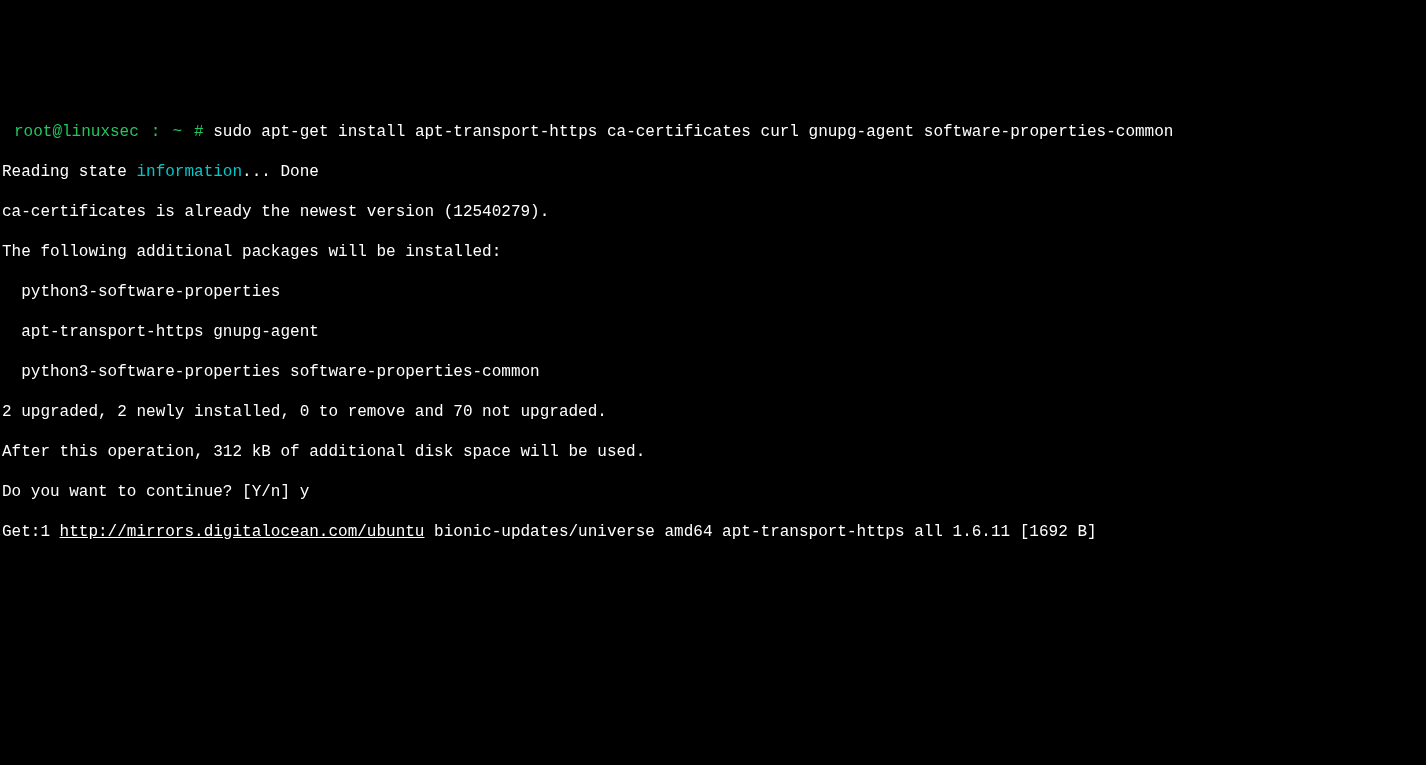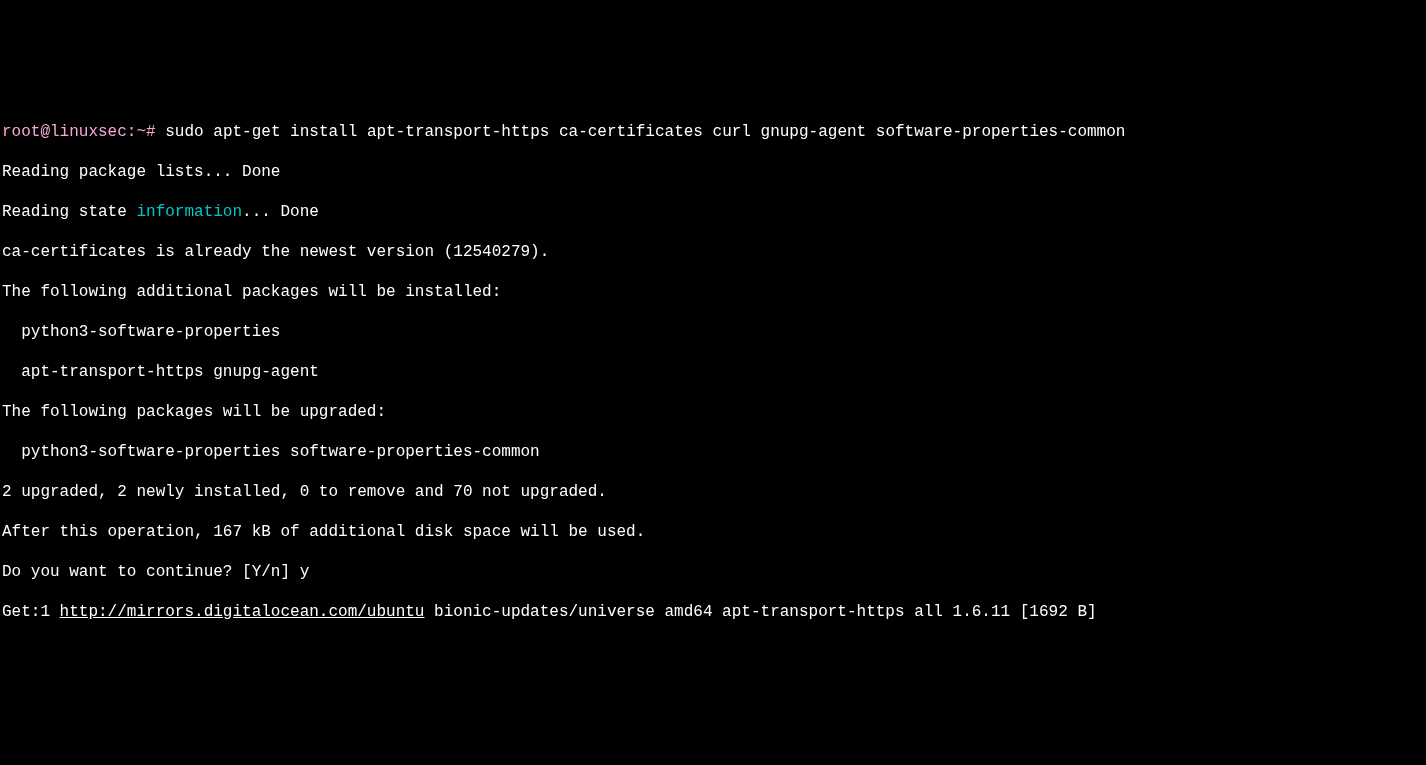--- a/index.html
+++ b/index.html
@@ -12,41 +12,39 @@
     line-height: 20px;
     width: 1426px;
     height: 765px;
     white-space: pre;
     overflow: hidden;
   }
   .terminal {
     padding: 2px 2px;
   }
   .line { white-space: pre; }
-  .prompt { color: #f9a8d4; }
+  .prompt { color: #22c55e; margin-left: 12px; }
   .cyan { color: #00c8c8; }
   .url { text-decoration: underline; }
 </style>
 </head>
 <body>
 
 
 
 <div class="terminal">
 <div class="line"><span class="prompt">root@linuxsec</span><span class="prompt">:</span><span class="prompt">~</span><span class="prompt">#</span><span> </span><span>sudo apt-get install apt-transport-https ca-certificates curl gnupg-agent software-properties-common</span></div>
-<div class="line">Reading package lists... Done</div>
 <div class="line"><span>Reading state </span><span class="cyan">information</span><span>... Done</span></div>
 <div class="line">ca-certificates is already the newest version (12540279).</div>
 <div class="line">The following additional packages will be installed:</div>
 <div class="line">  python3-software-properties</div>
 <div class="line">  apt-transport-https gnupg-agent</div>
-<div class="line">The following packages will be upgraded:</div>
 <div class="line">  python3-software-properties software-properties-common</div>
 <div class="line">2 upgraded, 2 newly installed, 0 to remove and 70 not upgraded.</div>
-<div class="line">After this operation, 167 kB of additional disk space will be used.</div>
+<div class="line">After this operation, 312 kB of additional disk space will be used.</div>
 <div class="line">Do you want to continue? [Y/n] y</div>
 <div class="line"><span>Get:1 </span><span class="url">http://mirrors.digitalocean.com/ubuntu</span><span> bionic-updates/universe amd64 apt-transport-https all 1.6.11 [1692 B]</span></div>
 
 
 
 
 
 
 
 

